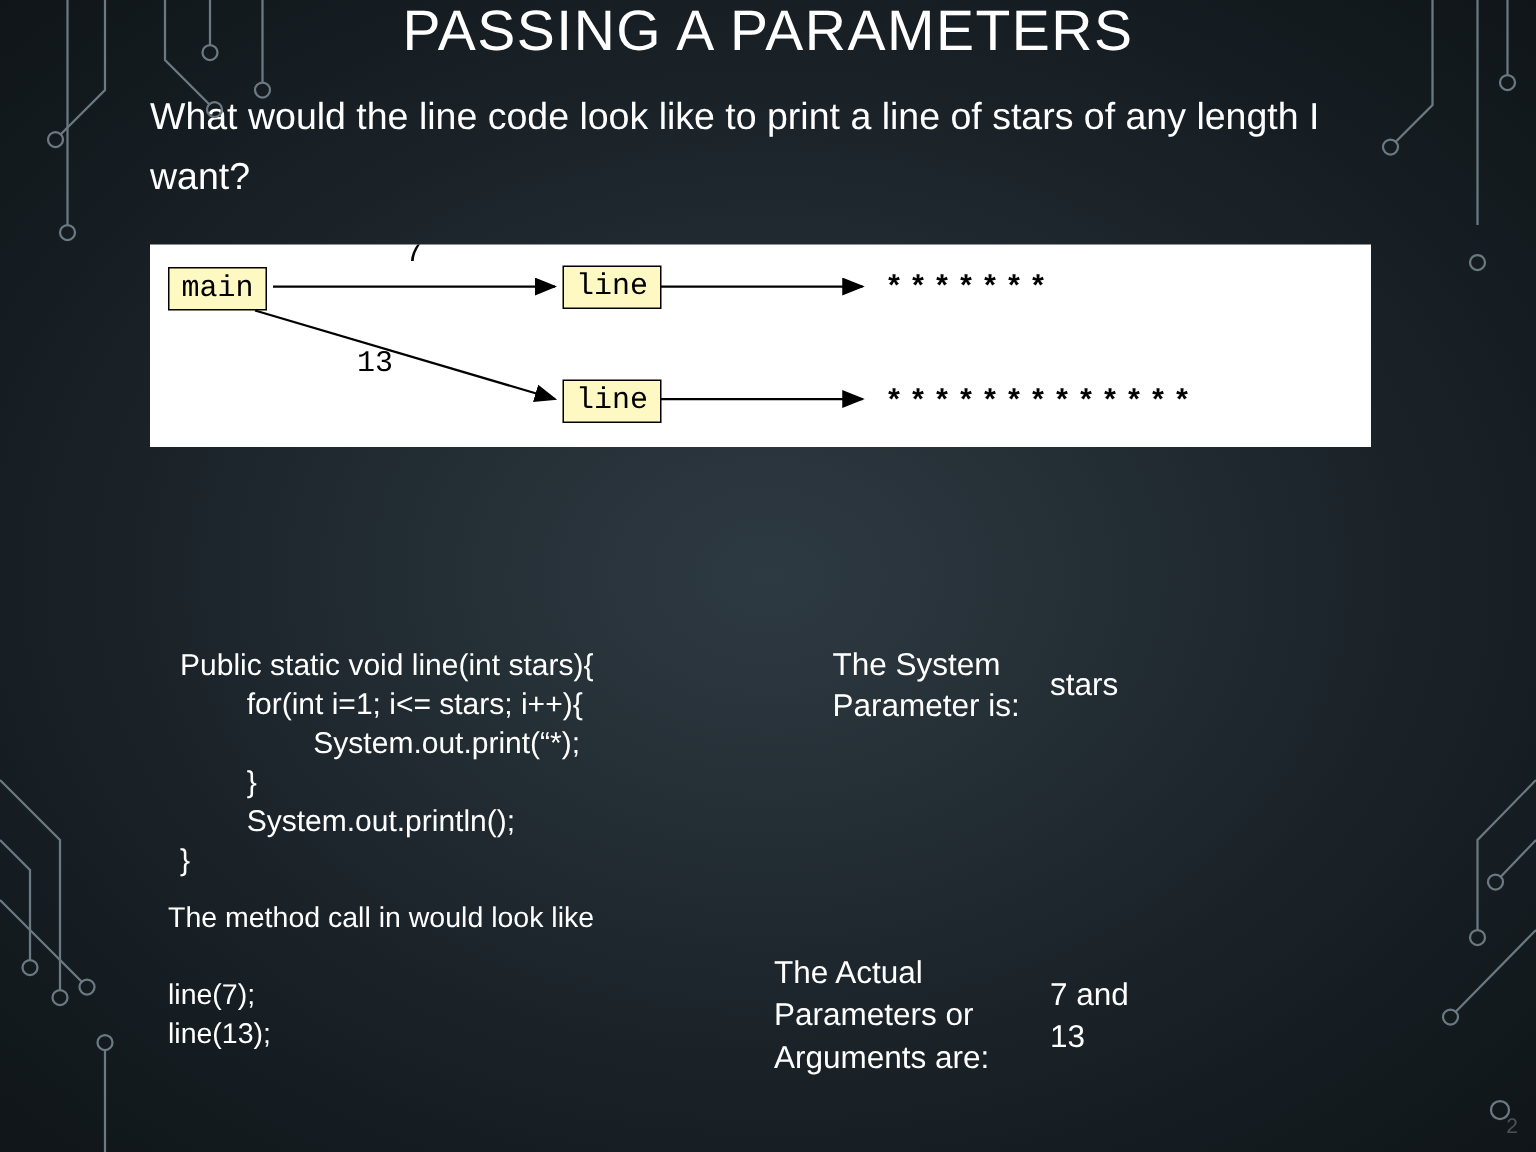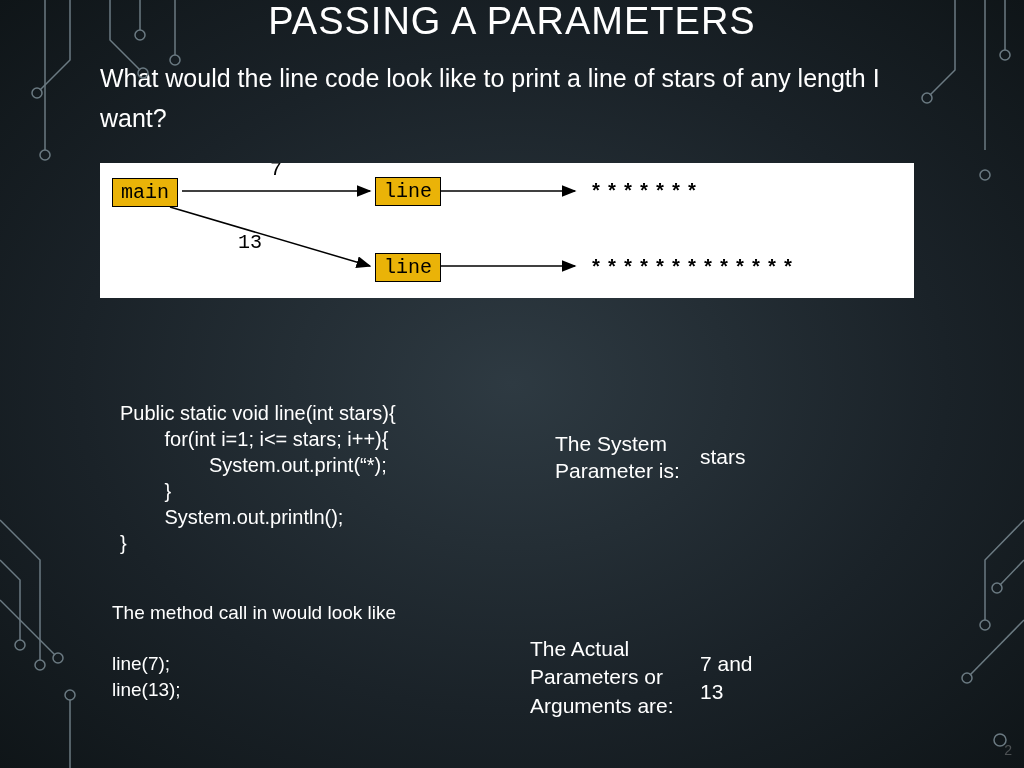--- a/index.html
+++ b/index.html
@@ -32,28 +32,28 @@
     height: 135px;
     position: relative;
     font-family: "Courier New", monospace;
     font-size: 20px;
     overflow: hidden;
   }
   .dbox {
     position: absolute;
     border: 1.5px solid #000;
     padding: 2px 8px;
-    background: #eab308;
+    background: #fef9c3;
   }
   .dlabel { position: absolute; }
   .stars-out { position: absolute; letter-spacing: 4px; font-weight: bold; }
   .code-block {
     position: absolute;
     left: 120px;
-    top: 400px;
+    top: 431px;
     font-size: 20px;
     line-height: 1.3;
     font-family: Arial, sans-serif;
     white-space: pre;
   }
   .method-call {
     position: absolute;
     left: 112px;
     top: 600px;
     font-size: 19px;
@@ -69,21 +69,21 @@
   }
   .formal-value {
     position: absolute;
     left: 700px;
     top: 445px;
     font-size: 21px;
     text-align: center;
   }
   .actual-label {
     position: absolute;
-    left: 530px;
+    left: 516px;
     top: 635px;
     font-size: 21px;
     line-height: 1.35;
   }
   .actual-value {
     position: absolute;
     left: 700px;
     top: 650px;
     font-size: 21px;
     line-height: 1.35;

